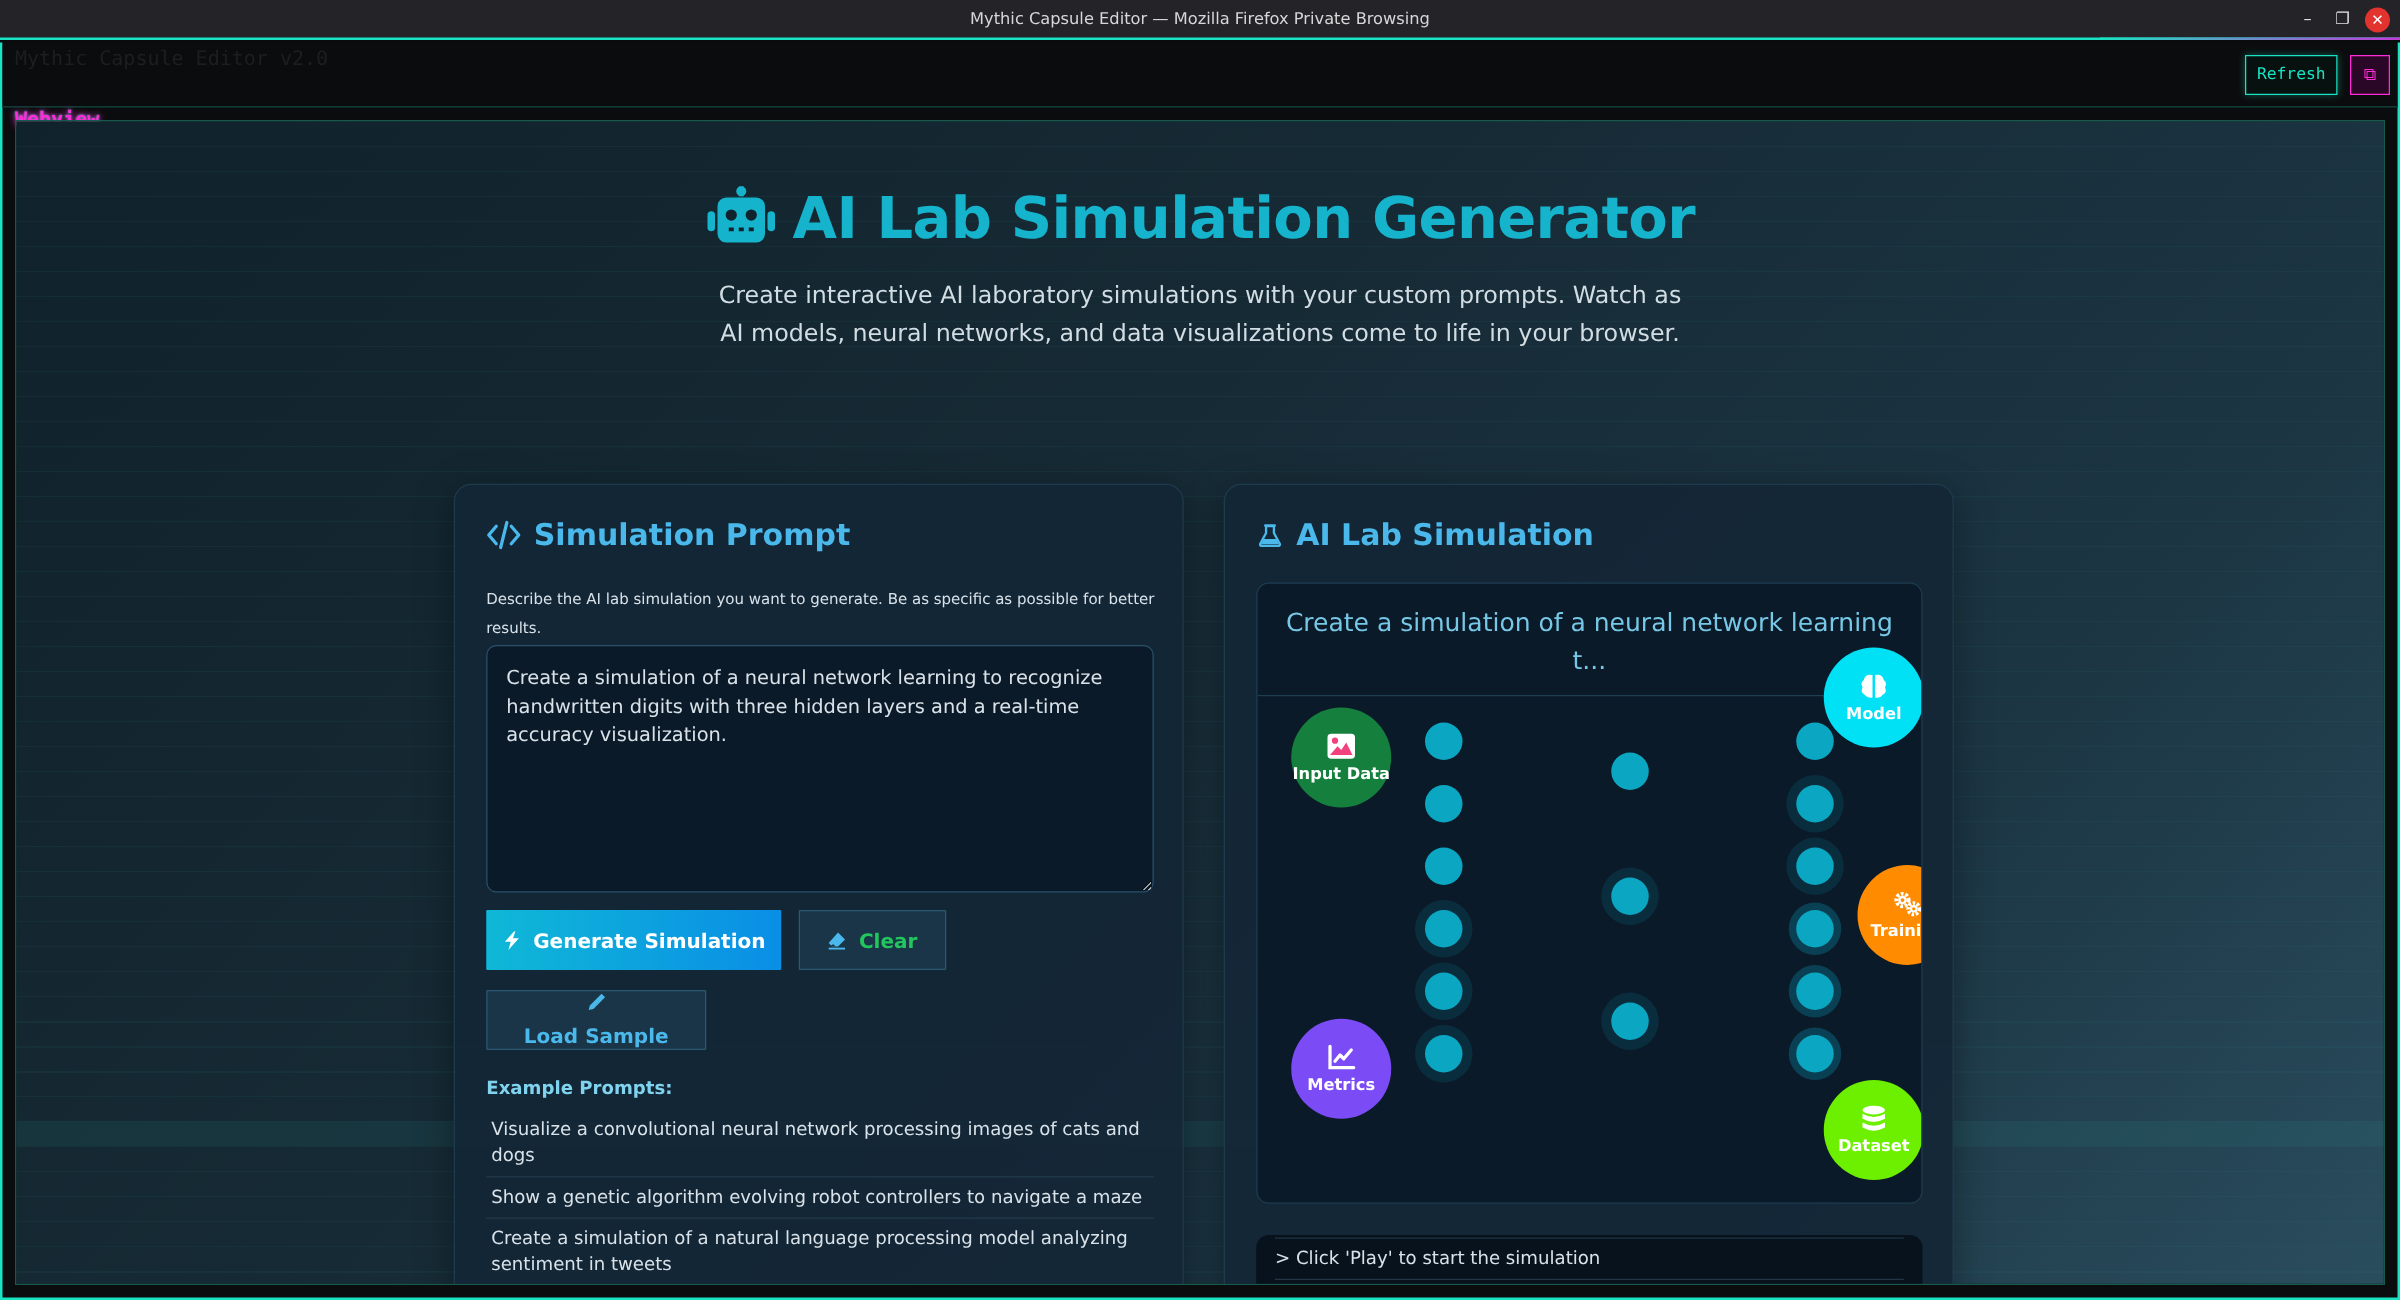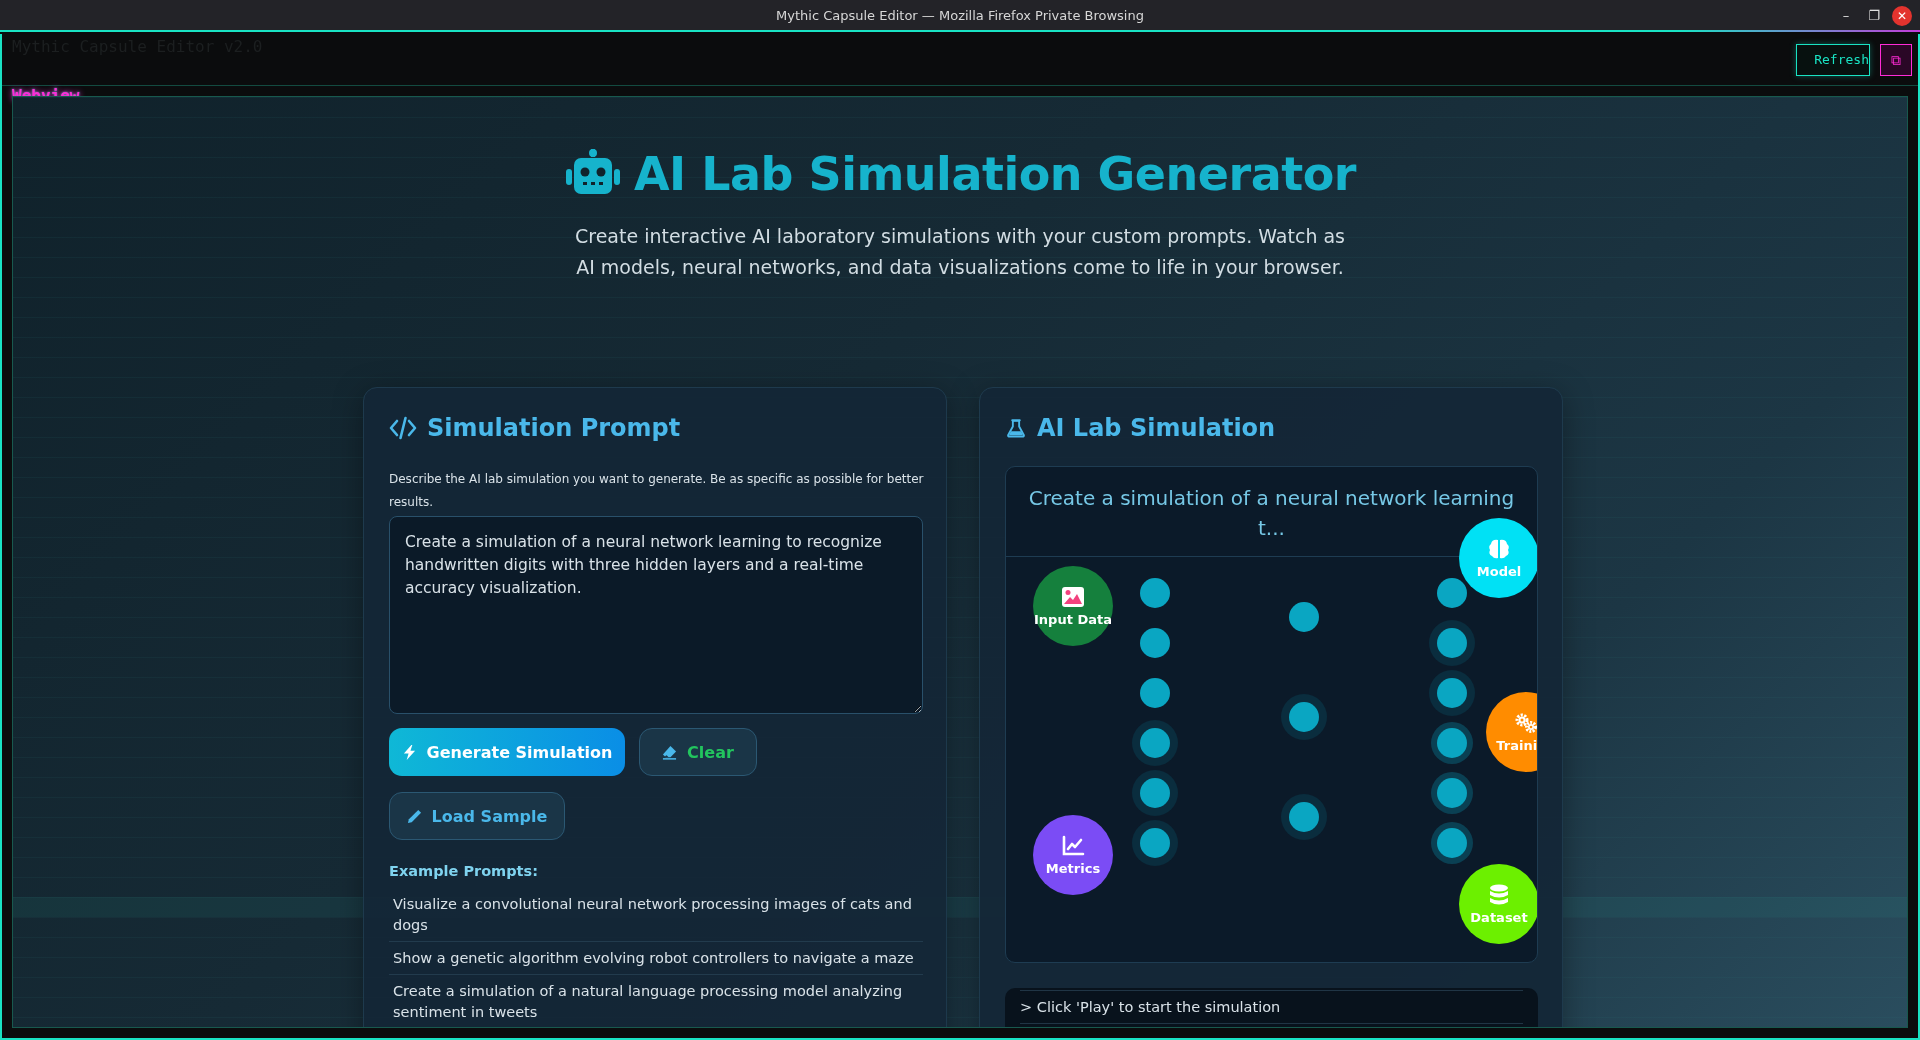--- a/index.html
+++ b/index.html
@@ -12,21 +12,21 @@
   .os-ctrl { position: absolute; top: 6px; width: 20px; height: 20px; color: #e0e0e0; font-size: 13px; text-align: center; line-height: 20px; }
   .os-min { left: 1836px; }
   .os-max { left: 1864px; }
   .os-close { left: 1892px; background: #e3332e; border-radius: 50%; color: #fff; font-weight: bold; font-size: 12px; }
 
   
   .webview { position: absolute; left: 0; top: 34px; width: 1920px; height: 1006px; border-left: 2px solid #19e3c3; border-right: 2px solid #19e3c3; border-bottom: 2px solid #19e3c3; background: #0b0c0d; }
   .wv-header { position: absolute; left: 0; top: 0; width: 100%; height: 52px; border-bottom: 1px solid #134b40; background: #0b0c0d; }
   .wv-ghost { position: absolute; left: 10px; top: 3px; font-family: "DejaVu Sans Mono", monospace; font-size: 16px; color: #1c1f20; text-align: right; }
   .wv-logo { position: absolute; left: 10px; top: 13px; font-family: "DejaVu Sans Mono", monospace; font-weight: bold; font-size: 16px; color: #ff2bd6; text-shadow: 0 0 6px #ff2bd6, 0 0 2px #19e3c3; margin-top: 39px; }
-  .wv-refresh { position: absolute; left: 1794px; top: 10px; width: 74px; height: 32px; border: 1px solid #19e3c3; color: #19e3c3; background: #07110f; font-family: "DejaVu Sans Mono", monospace; font-size: 13px; line-height: 30px; text-align: right; box-shadow: 0 0 6px rgba(25,227,195,0.35); cursor: pointer; }
+  .wv-refresh { position: absolute; left: 1794px; top: 10px; width: 74px; height: 32px; border: 1px solid #19e3c3; color: #19e3c3; background: #07110f; font-family: "DejaVu Sans Mono", monospace; font-size: 13px; line-height: 30px; text-align: center; box-shadow: 0 0 6px rgba(25,227,195,0.35); cursor: pointer; }
   .wv-popout { position: absolute; left: 1878px; top: 10px; width: 32px; height: 32px; border: 1px solid #ff2bd6; background: #2a0726; color: #ff2bd6; text-align: center; line-height: 30px; font-size: 14px; cursor: pointer; }
 
   .page { position: absolute; left: 10px; top: 62px; width: 1896px; height: 932px; border: 1px solid #18594e; overflow: hidden;
           background: linear-gradient(135deg, #10222b 0%, #162a35 40%, #1c3644 75%, #2a4d5e 100%); }
   .scanlines { position: absolute; inset: 0; pointer-events: none;
           background: repeating-linear-gradient(180deg, rgba(40,120,120,0.10) 0px, rgba(40,120,120,0.10) 1px, transparent 1px, transparent 20px); }
   .scan-band { position: absolute; left: 0; width: 100%; top: 800px; height: 20px; background: rgba(40,150,140,0.12); pointer-events: none; }
 
   .hero { position: absolute; left: 0; width: 100%; top: 50px; text-align: center; }
   .hero-title { display: inline-flex; align-items: center; gap: 12px; color: #16b3cc; font-size: 46px; font-weight: bold; font-family: "DejaVu Sans", sans-serif; letter-spacing: -0.5px; }
@@ -35,24 +35,24 @@
 
   .card { position: absolute; top: 290px; width: 584px; height: 700px; background: rgba(20,38,54,0.92); border: 1px solid #1e3a4d; border-radius: 14px; box-shadow: 0 6px 30px rgba(0,0,0,0.35); }
   .card-left { left: 350px; }
   .card-right { left: 966px; }
   .card-title { position: absolute; left: 25px; top: 26px; display: flex; align-items: center; gap: 10px; color: #4ab8ea; font-size: 24px; font-weight: bold; }
   .card-title svg { width: 28px; height: 24px; }
 
   .prompt-desc { position: absolute; left: 25px; top: 80px; width: 540px; color: #d9e2e8; font-size: 12px; line-height: 23px; }
   .prompt-textarea { position: absolute; left: 25px; top: 128px; width: 534px; height: 198px; background: #0b1a28; border: 1px solid #29506a; border-radius: 8px; color: #d9e2e8; font-family: "DejaVu Sans", sans-serif; font-size: 15.5px; line-height: 23px; padding: 14px 15px; resize: both; outline: none; }
 
-  .btn { position: absolute; height: 48px; border-radius: 13px; font-size: 16px; font-weight: bold; display: flex; align-items: center; justify-content: center; gap: 10px; cursor: pointer; }
+  .btn { position: absolute; height: 48px; border-radius: 1px; font-size: 16px; font-weight: bold; display: flex; align-items: center; justify-content: center; gap: 10px; cursor: pointer; }
   .btn-generate { left: 25px; top: 340px; width: 236px; background: linear-gradient(90deg, #0fb8d6, #0a8ee6); color: #fff; }
   .btn-clear { left: 275px; top: 340px; width: 118px; background: #1a3547; border: 1px solid #2b5873; color: #22c55e; }
-  .btn-load { left: 25px; top: 404px; width: 176px; background: #1a3547; border: 1px solid #2b5873; color: #4ab8ea; }
+  .btn-load { left: 25px; top: 404px; width: 176px; background: #1a3547; border: 1px solid #2b5873; color: #4ab8ea; flex-direction: column; }
   .btn svg { width: 15px; height: 15px; }
 
   .examples-label { position: absolute; left: 25px; top: 475px; color: #7fd3ef; font-size: 14.5px; font-weight: bold; }
   .examples { position: absolute; left: 25px; top: 500px; width: 534px; list-style: none; }
   .examples li { color: #d9e2e8; font-size: 14.5px; line-height: 21px; padding: 6px 4px 5px; border-bottom: 1px solid #223b4d; cursor: pointer; }
 
   .sim-box { position: absolute; left: 25px; top: 78px; width: 533px; height: 497px; background: #0b1a29; border: 1px solid #1e3c52; border-radius: 10px; overflow: hidden; }
   .sim-caption { height: 90px; border-bottom: 1px solid #1e3c52; color: #76c8e6; font-size: 20px; line-height: 30px; text-align: center; padding: 16px 20px 0; }
   .node { position: absolute; width: 30px; height: 30px; border-radius: 50%; background: #0aa6c2; }
   .node.glow { box-shadow: 0 0 0 8px rgba(10,166,194,0.14); }

